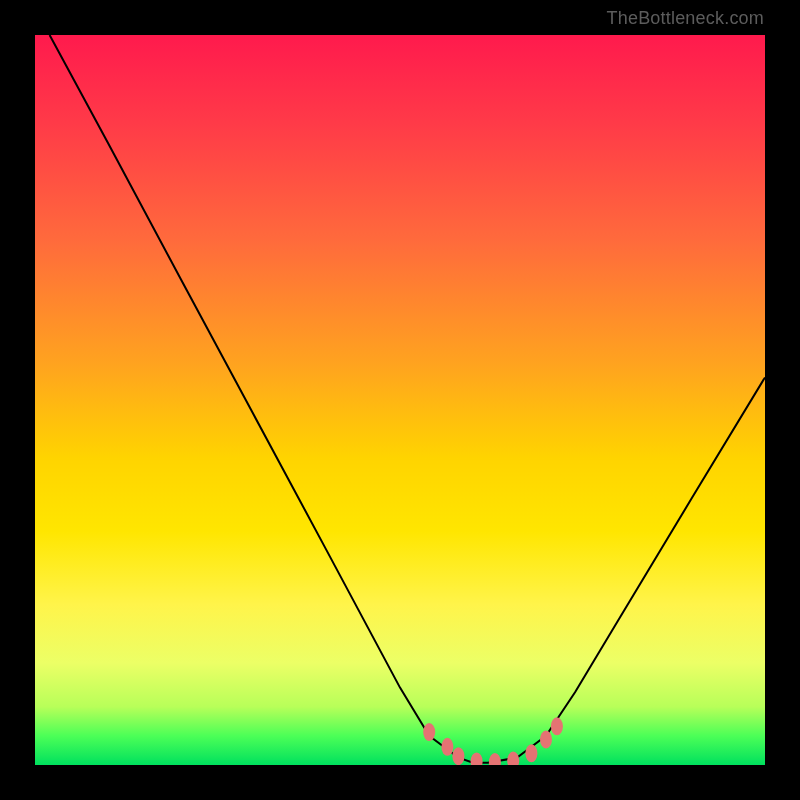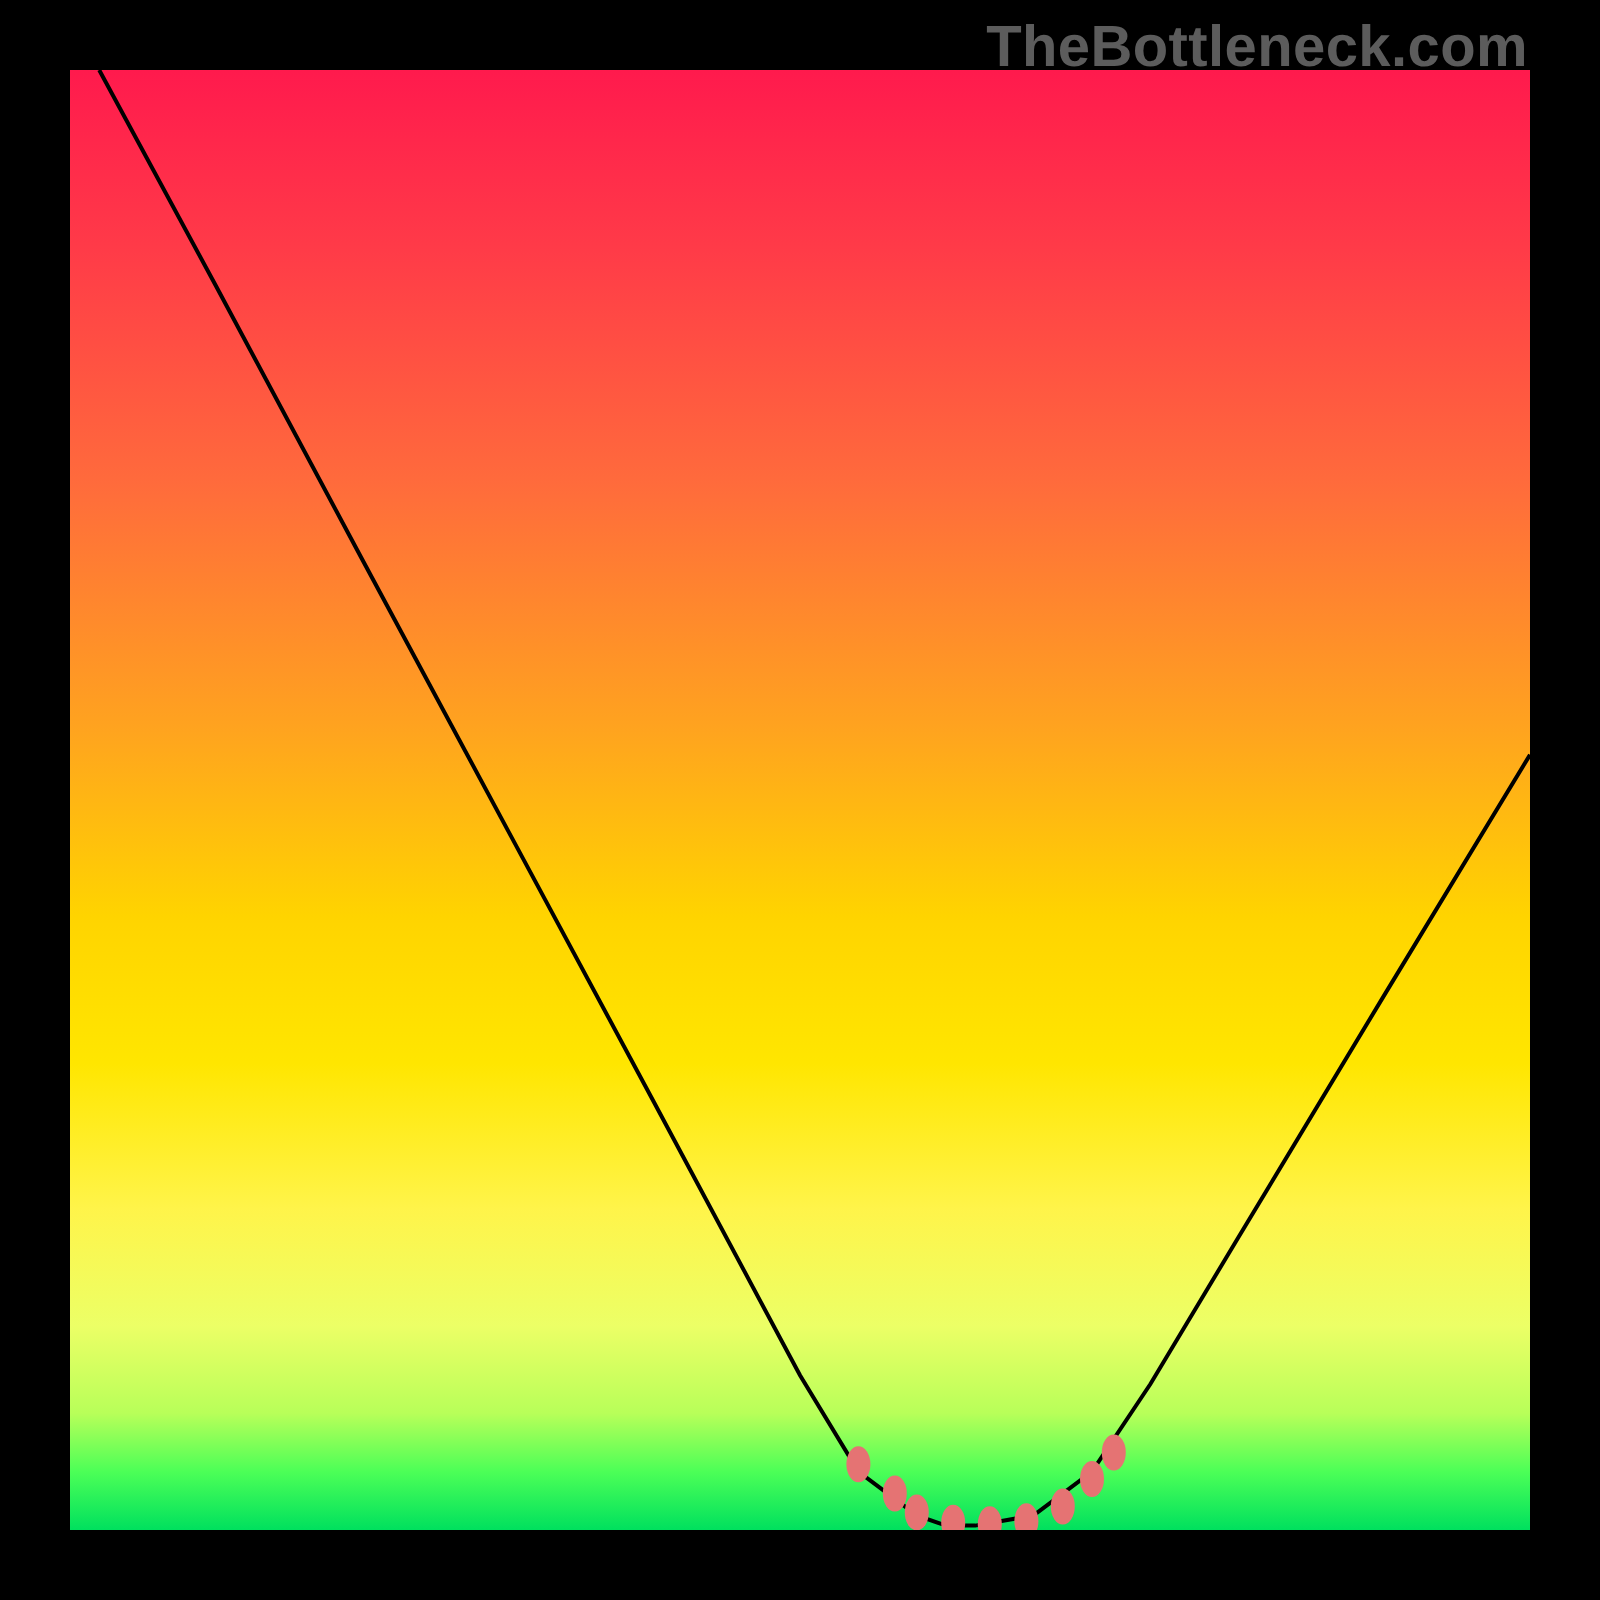--- a/index.html
+++ b/index.html
@@ -47,22 +47,22 @@
     left: 0;
     top: 0;
     width: 730px;
     height: 730px;
   }
   .branding {
     position: absolute;
     top: 8px;
     right: 36px;
     color: #5c5c5c;
-    font-size: 29px;
-    font-weight: 700;
+    font-size: 18px;
+    font-weight: 400;
     letter-spacing: 0.2px;
   }
 </style>
 </head>
 <body>
 
 <div class="wrap">
 
   <div class="branding">TheBottleneck.com</div>
 

